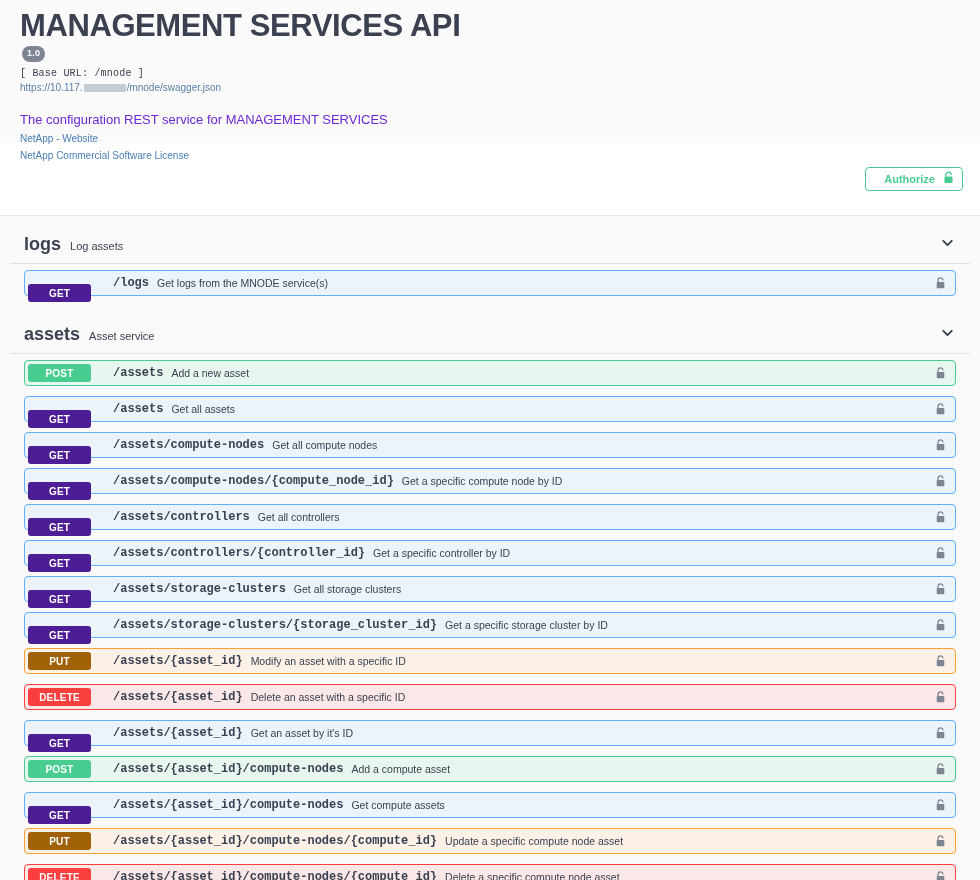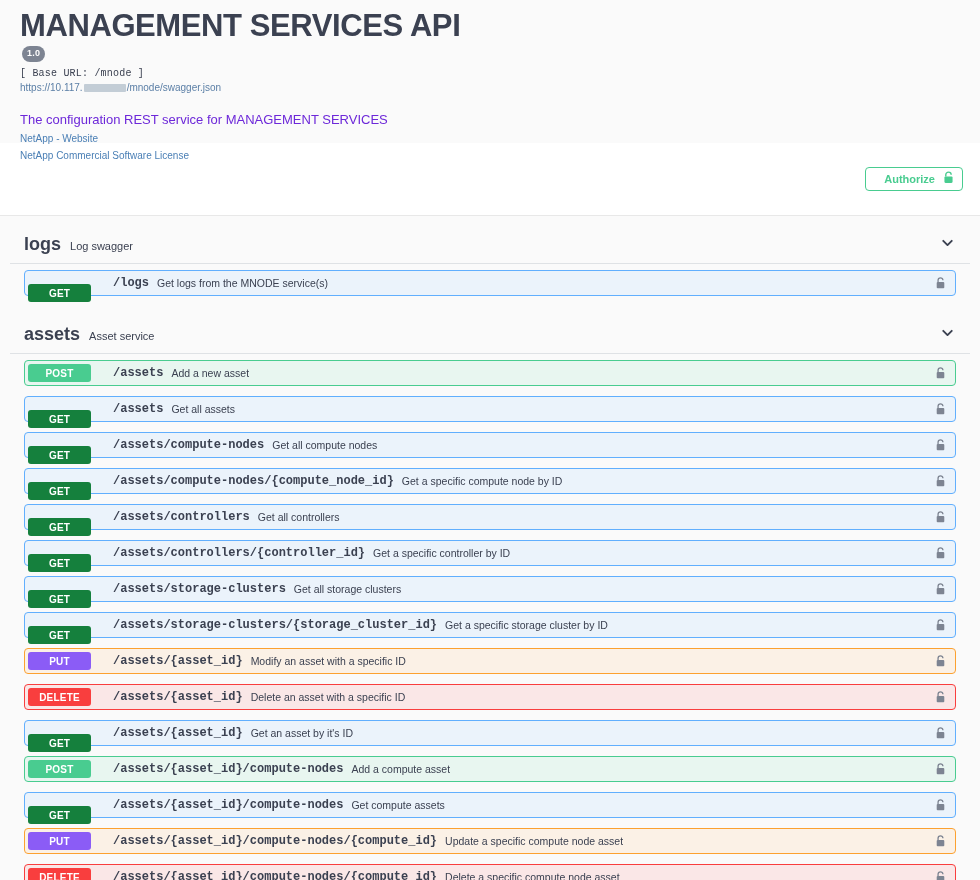--- a/index.html
+++ b/index.html
@@ -207,23 +207,23 @@
   .op-lock {
     position: absolute;
     right: 9px;
     top: 50%;
     transform: translateY(-50%);
     display: flex;
     align-items: center;
   }
 
   
-  .m-get    { background: #15803d; margin-top: 20px; }
+  .m-get    { background: #4c1d95; margin-top: 20px; }
   .m-post   { background: #49cc90; }
-  .m-put    { background: #8b5cf6; }
+  .m-put    { background: #a16207; }
   .m-delete { background: #f93e3e; }
 
   .r-get    { background: #ebf3fb; border-color: #61affe; }
   .r-post   { background: #e8f6f0; border-color: #49cc90; }
   .r-put    { background: #fbf1e6; border-color: #fca130; }
   .r-delete { background: #fae7e7; border-color: #f93e3e; }
 </style>
 </head>
 <body>
 
@@ -252,21 +252,21 @@
     </span>
   </button>
 </div>
 
 <div class="main">
   <div id="tags-root">
       <div class="tag-section">
         <div class="tag-header">
           <div class="tag-header-left">
             <span class="tag-name">logs</span>
-            <span class="tag-desc">Log swagger</span>
+            <span class="tag-desc">Log assets</span>
           </div>
           <span class="chevron"><svg width="17" height="17" viewBox="0 0 20 20" aria-hidden="true">
               <path d="M5 8 L10 13 L15 8" fill="none" stroke="#3b4151" stroke-width="2.2" stroke-linecap="round" stroke-linejoin="round"></path>
             </svg></span>
         </div>
         <div class="op-list">
           <div class="op-row r-get">
             <span class="op-method m-get">GET</span>
             <span class="op-path">/logs</span>
             <span class="op-summary">Get logs from the MNODE service(s)</span>

